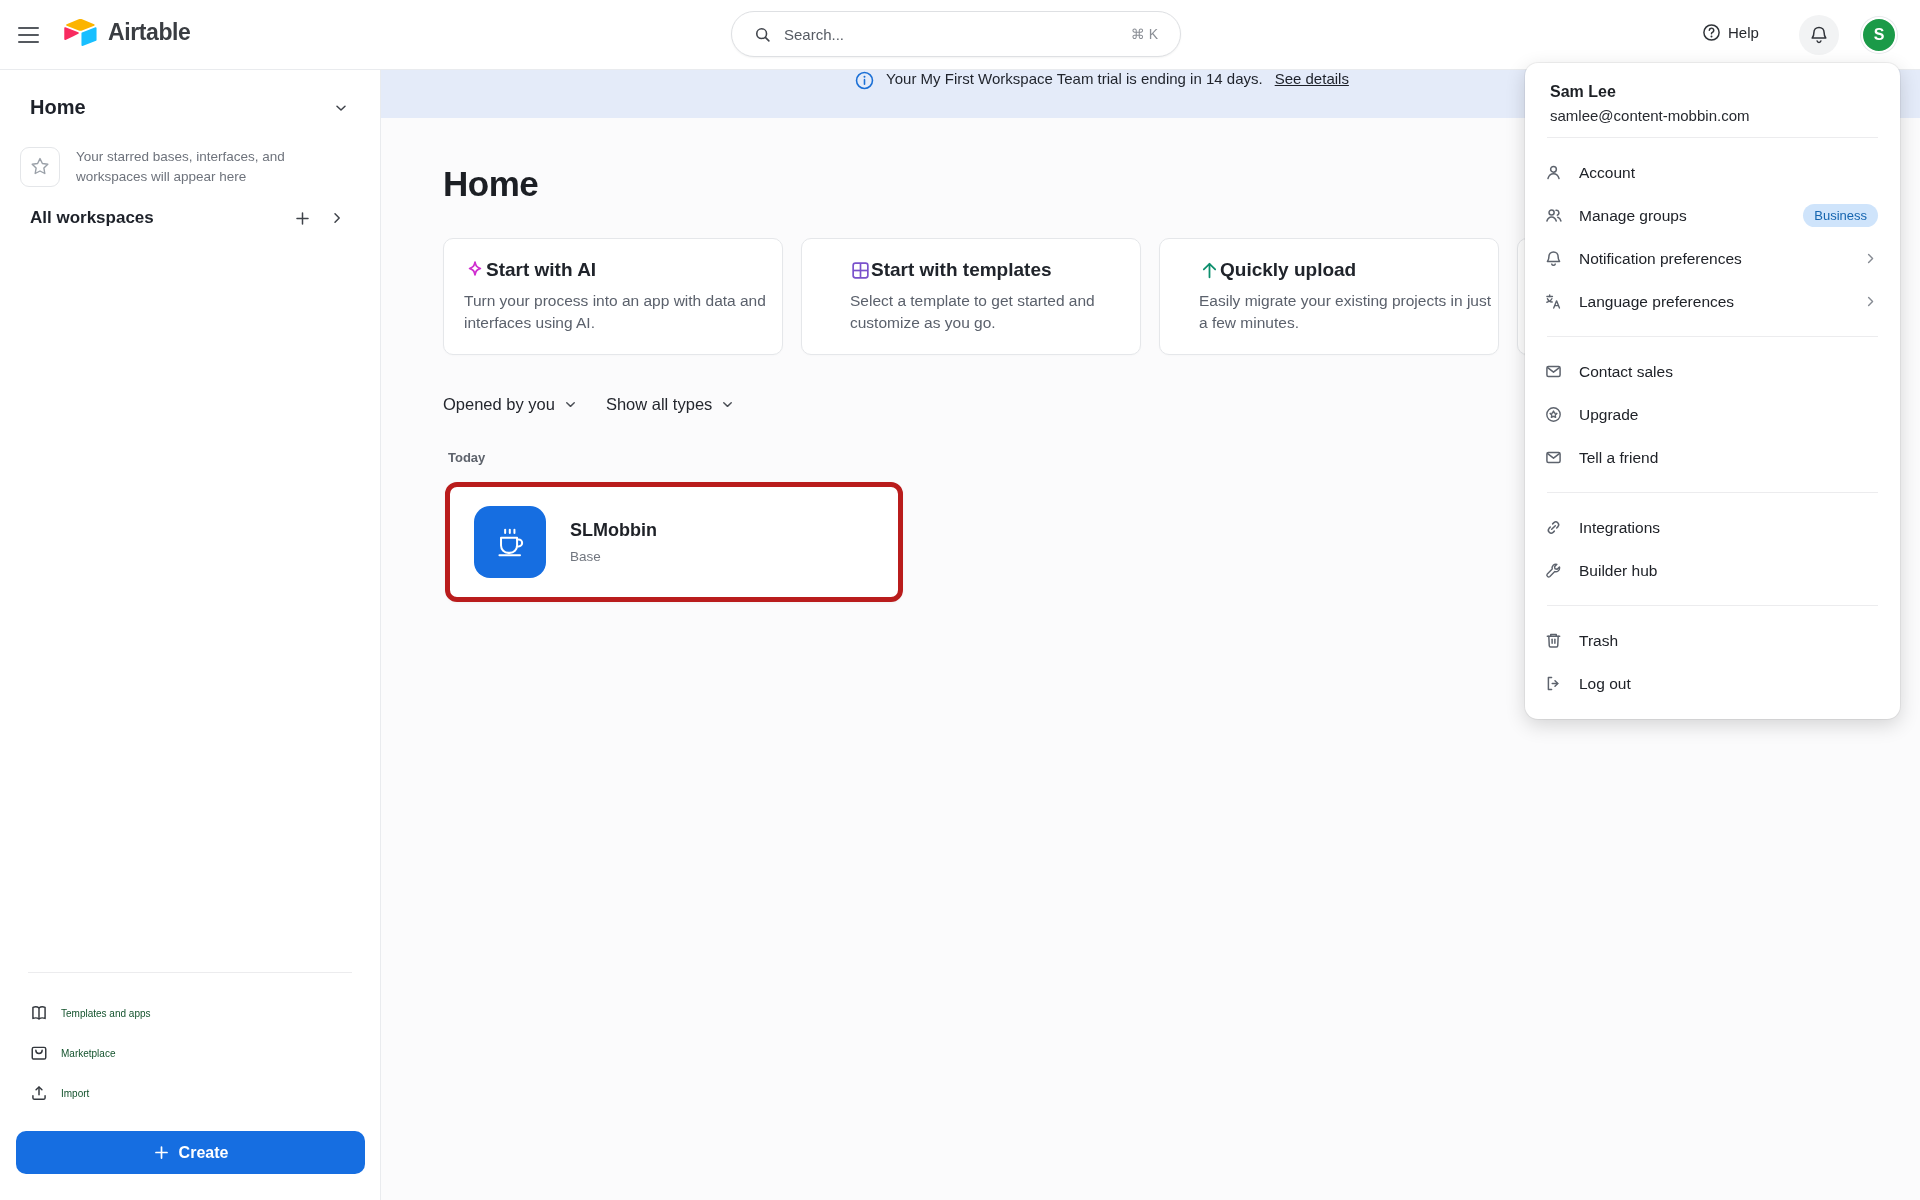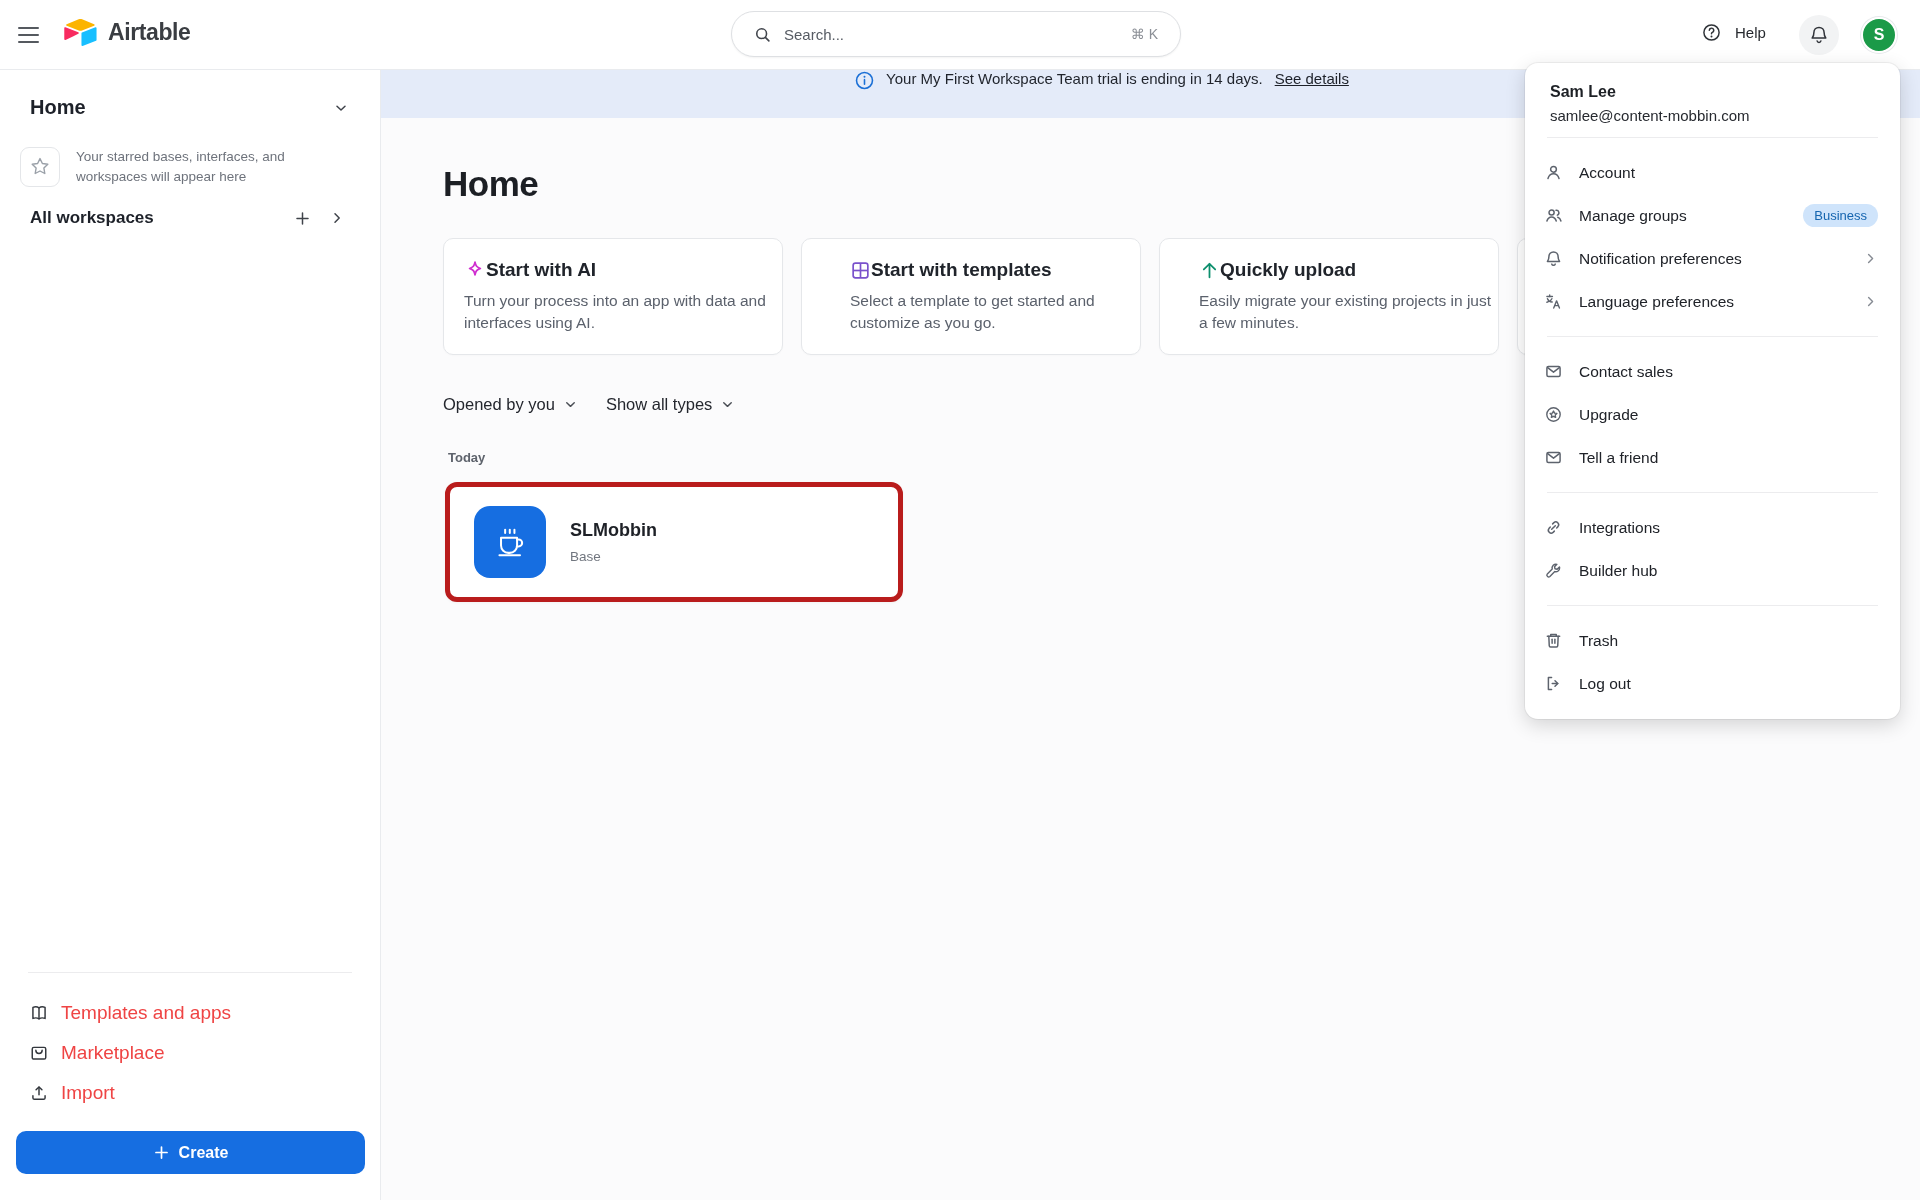--- a/index.html
+++ b/index.html
@@ -18,21 +18,21 @@
                display:flex; flex-direction:column; justify-content:center; gap:5px; cursor:pointer; }
   .hamburger span { display:block; width:21px; height:2px; background:#55595f; border-radius:1px; }
   .logo { position:absolute; left:62px; top:17px; display:flex; align-items:center; gap:9px; }
   .logo-text { font-size:23px; font-weight:700; color:#3a3d42; letter-spacing:-0.4px; }
   .search { position:absolute; left:731px; top:11px; width:450px; height:46px;
             border:1px solid #dee0e3; border-radius:23px; background:#fff;
             box-shadow:0 1px 2px rgba(0,0,0,.05); display:flex; align-items:center;
             padding:0 22px; gap:13px; cursor:text; }
   .search-placeholder { font-size:15px; color:#565b63; flex:1; }
   .search-shortcut { font-size:14px; color:#8b8f96; }
-  .help { position:absolute; left:1702px; top:23px; display:flex; align-items:center; gap:14px;
+  .help { position:absolute; left:1702px; top:23px; display:flex; align-items:center; gap:7px;
           font-size:15px; color:#26292e; cursor:pointer; }
   .bell-btn { position:absolute; left:1799px; top:15px; width:40px; height:40px; border-radius:50%;
               background:#f2f3f4; display:flex; align-items:center; justify-content:center; cursor:pointer; }
   .avatar { position:absolute; left:1861px; top:17px; width:36px; height:36px; border-radius:50%;
             background:#1B9A48; color:#fff; display:flex; align-items:center; justify-content:center;
             font-size:16px; font-weight:700; border:2px solid #fff;
             box-shadow:0 0 0 1px #e7e9ec; cursor:pointer; }
 
   
   .sidebar { position:absolute; top:70px; left:0; width:381px; bottom:0; background:#fff;
@@ -44,21 +44,21 @@
   .star-box { width:40px; height:40px; border:1px solid #e4e6e9; border-radius:9px;
               display:flex; align-items:center; justify-content:center; background:#fff; }
   .starred-text { width:242px; font-size:13.5px; color:#6e737c; line-height:1.5; }
   .all-workspaces { position:absolute; top:134px; left:30px; right:30px; height:28px;
                     display:flex; align-items:center; }
   .all-workspaces .aw-label { flex:1; font-size:17px; font-weight:700; color:#1d2129; cursor:pointer; }
   .aw-btn { width:26px; height:26px; display:flex; align-items:center; justify-content:center;
             cursor:pointer; border-radius:6px; }
   .side-divider { position:absolute; top:902px; left:28px; right:28px; height:1px; background:#ececee; }
   .side-item { position:absolute; left:30px; height:26px; display:flex; align-items:center; gap:13px;
-               font-size:19px; color:#ef4444; cursor:pointer; }
+               font-size:10px; color:#14532d; cursor:pointer; }
   .create-btn { position:absolute; top:1061px; left:16px; right:15px; height:43px; background:#166EE1;
                 border-radius:10px; color:#fff; display:flex; align-items:center; justify-content:center;
                 gap:9px; font-size:16px; font-weight:700; cursor:pointer; }
 
   
   .banner { position:absolute; left:381px; top:70px; right:0; height:48px; background:#E4EBF9;
             display:flex; align-items:flex-start; justify-content:center; gap:11px;
             padding-right:98px; z-index:1; }
   .banner-text { font-size:15px; color:#1f232b; }
   .banner-link { font-size:15px; font-weight:500; color:#1d2129; text-decoration:underline;

